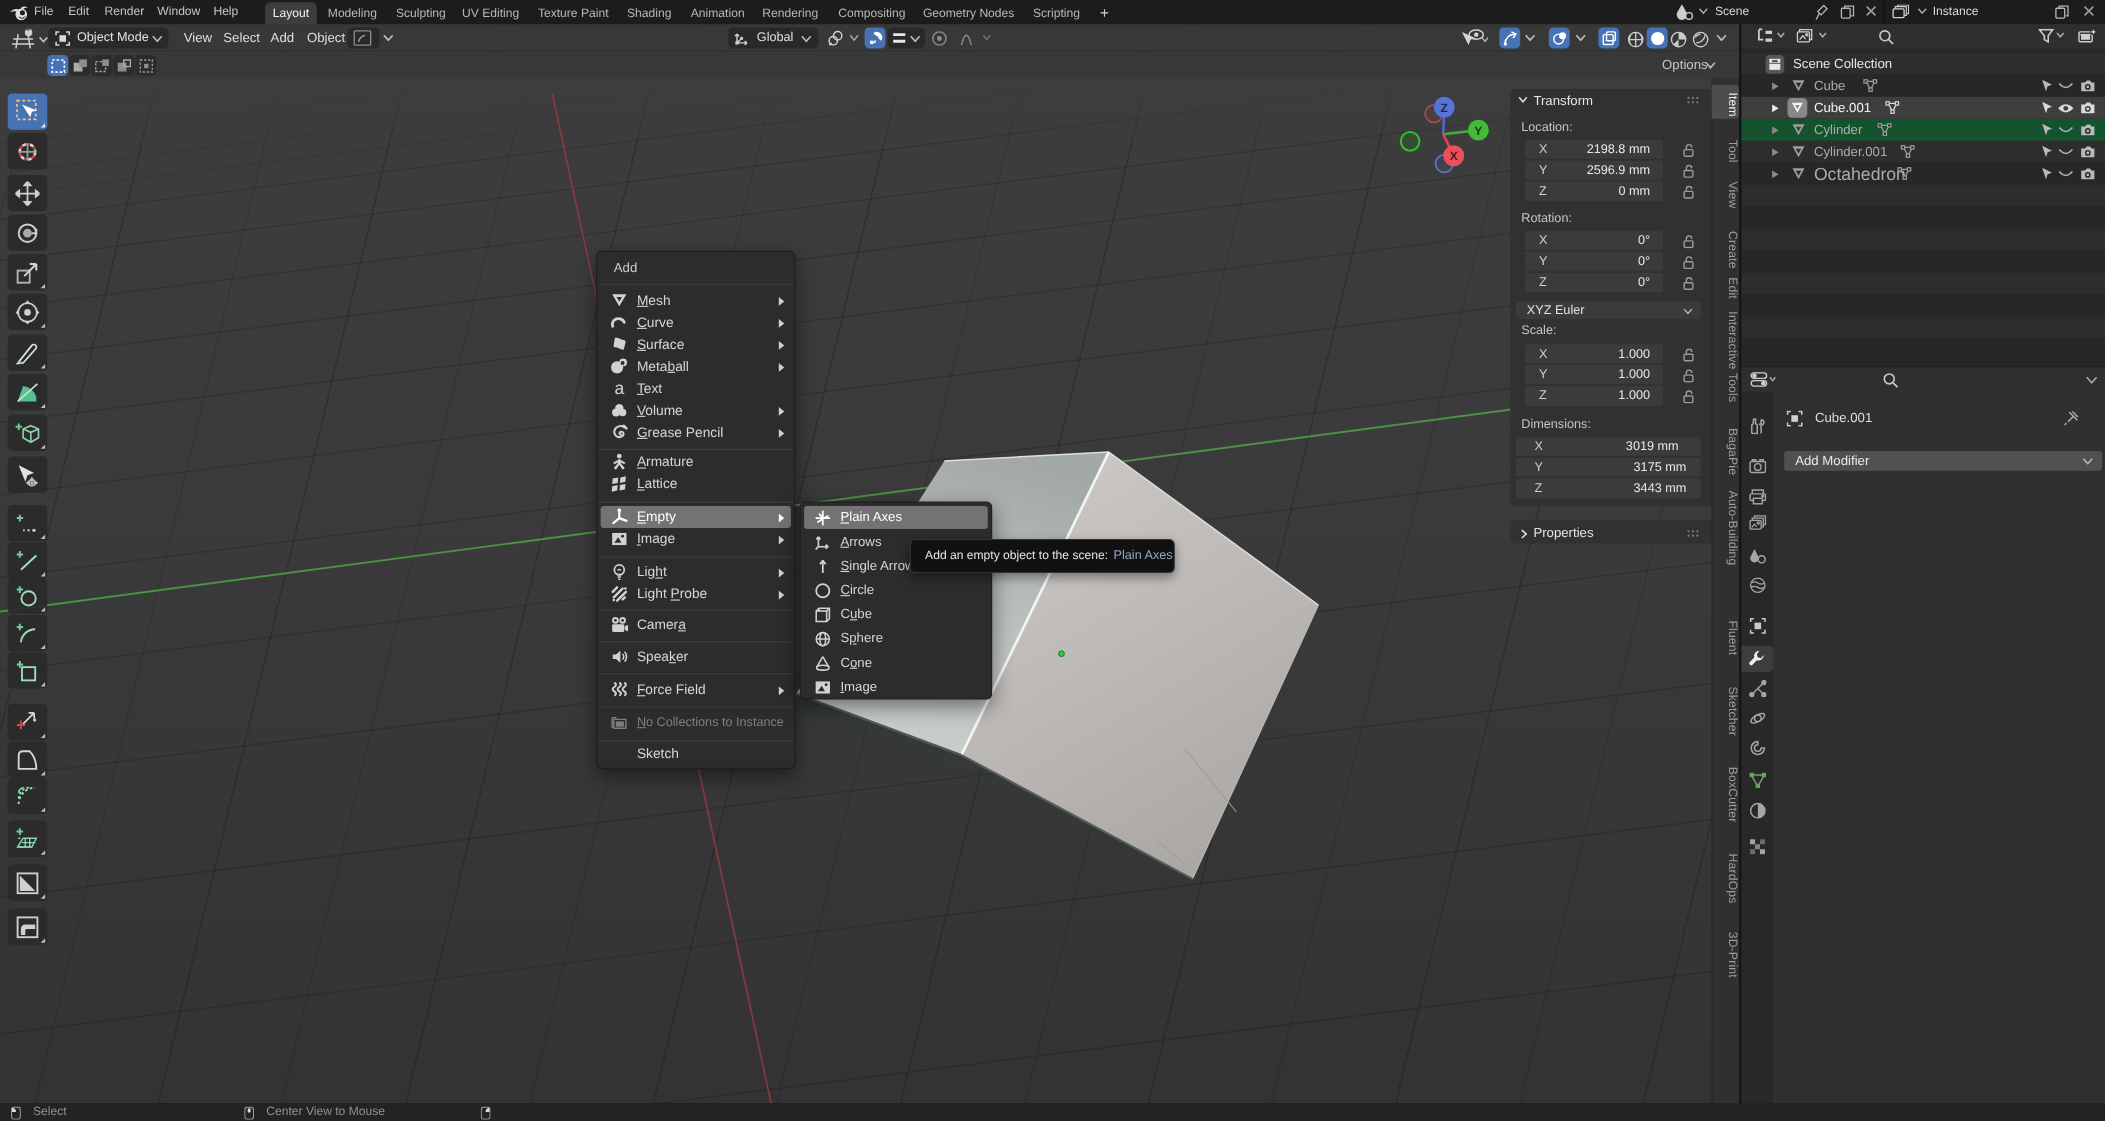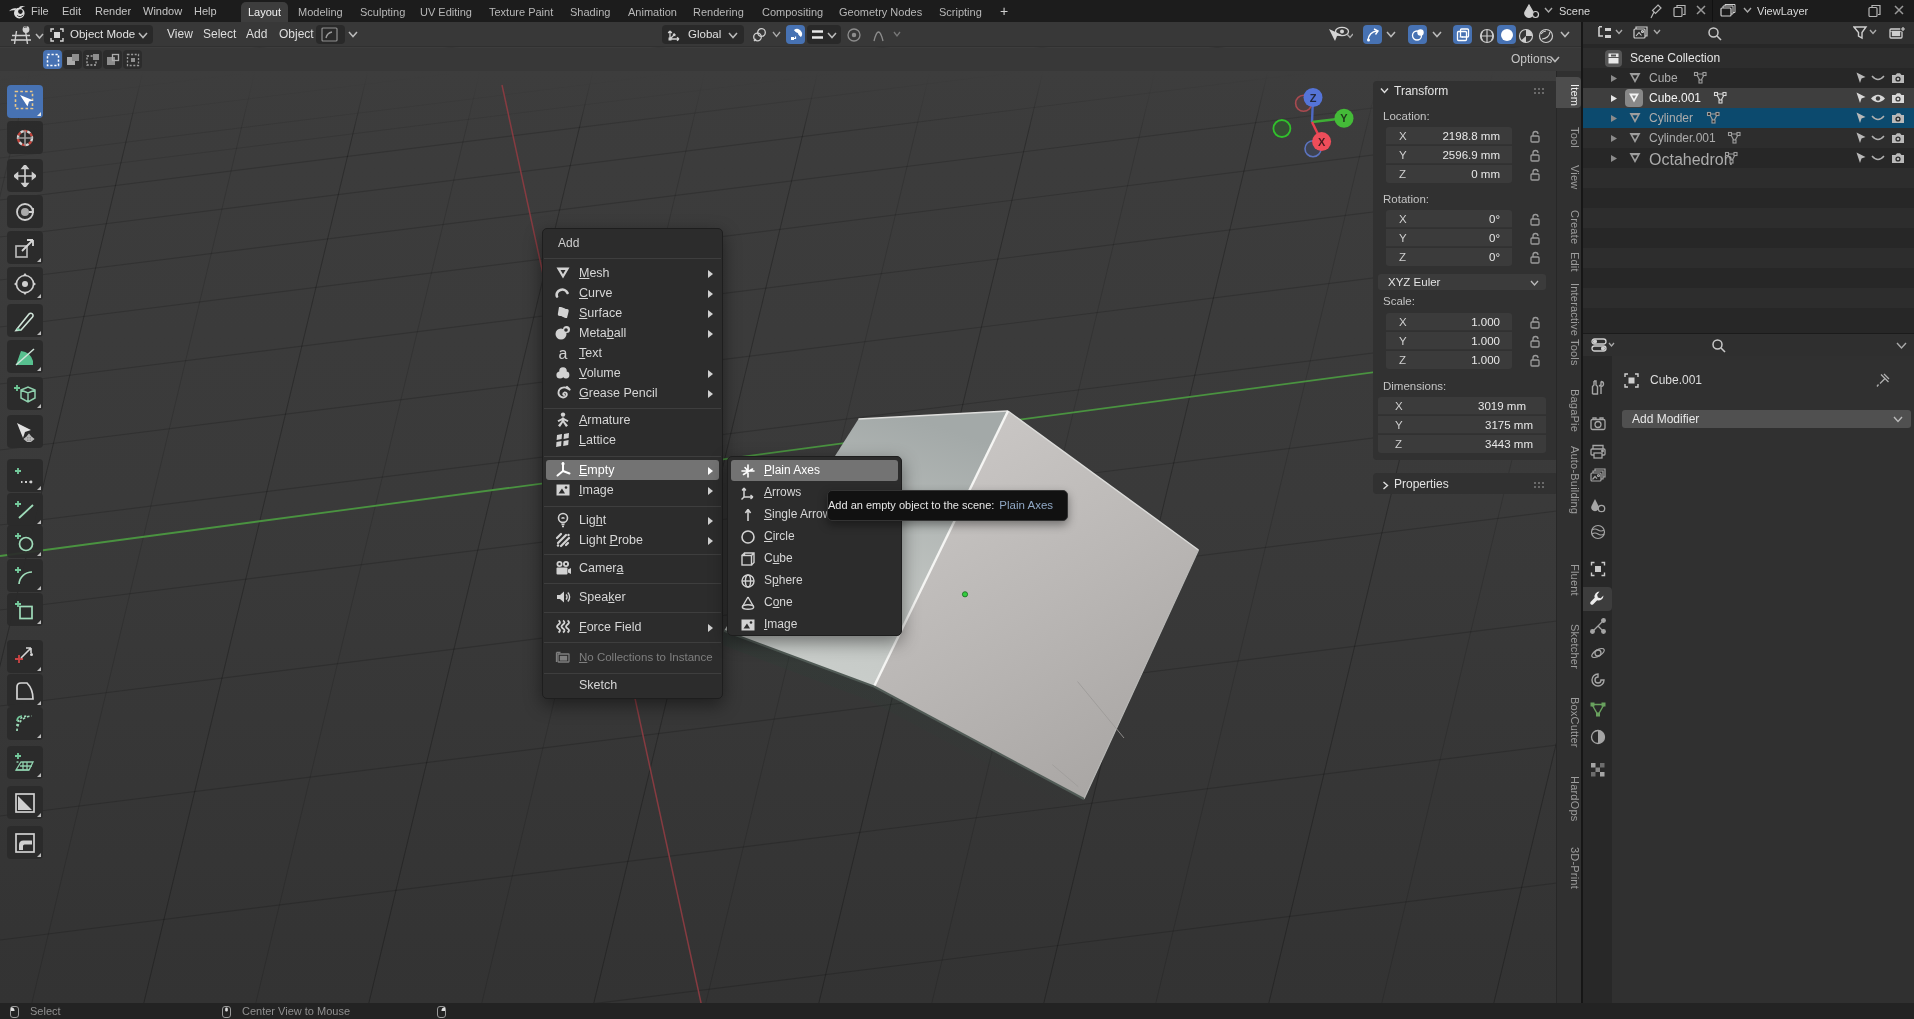--- a/index.html
+++ b/index.html
@@ -380,21 +380,21 @@
     </g>
       </svg>
     <div class="abs" style="left:1712px;top:0;width:1px;height:22px;background:#111;"></div>
     <svg class="abs" style="left:1720px;top:4px;" width="34" height="15" viewBox="0 0 34 15">
         <g stroke="#cfcfcf" fill="none" stroke-width="1.2">
           <rect x="1" y="4" width="10" height="8" rx="1"></rect>
           <path d="M3 4 V2 h10 v8 h-2 M5 2 V0.5 h10 v8 h-2" stroke-width="1"></path>
           <path d="M24 4 l3.5 4 l3.5 -4" stroke="#aaa" stroke-width="1.4"></path>
         </g>
       </svg>
-    <div class="mi" style="left:1757px;color:#d8d8d8;">ViewLayer</div>
+    <div class="mi" style="left:1757px;color:#d8d8d8;">Instance</div>
     <svg class="abs" style="left:1868px;top:4px;" width="42" height="15" viewBox="0 0 42 15">
         <g stroke="#b5b5b5" fill="none" stroke-width="1.2">
       <rect x="1" y="3.5" width="8" height="9" rx="1"></rect>
           <path d="M4 3.5 V1.5 h8 v9 h-2"></path>
       <path d="M27 2 l8 8 m0 -8 l-8 8" stroke="#9a9a9a" stroke-width="1.5"></path>
     </g>
       </svg>
   </div>
   <div id="toolbar" class="abs">
     <div class="tbtn on" style="top:85px;">
@@ -955,21 +955,21 @@
       </div>
     <div class="mrow" style="top:157px;height:21px;line-height:21px;">
         <svg class="mico" style="top:2.5px;" viewBox="0 0 16 16">
           <rect x="1.5" y="2.5" width="13" height="11" fill="#d2d2d2"></rect>
           <path d="M3.5 11.5 L7 6.5 L10 11.5 Z" fill="#2c2c2c"></path>
           <circle cx="11" cy="5.5" r="1.3" fill="#2c2c2c"></circle>
         </svg>
         <span class="mtxt"><u>I</u>mage</span>
       </div>
   </div>
-  <div id="tooltip" class="abs"><span style="padding-left:0;color:#e6e6e6;">Add an empty object to the scene:</span><span style="color:#90a8c5;padding-left:5px;font-size:11.5px;">Plain Axes</span></div>
+  <div id="tooltip" class="abs"><span style="padding-left:13px;color:#e6e6e6;">Add an empty object to the scene:</span><span style="color:#90a8c5;padding-left:5px;font-size:11.5px;">Plain Axes</span></div>
   <div id="outliner" class="abs">
     <div class="abs" style="left:0;top:0;width:331px;height:22px;background:#2f2f2f;">
       <svg class="abs" style="left:14px;top:4px;" width="26" height="14" viewBox="0 0 26 14">
           <g stroke="#cfcfcf" stroke-width="1.6" fill="none">
             <path d="M2 1 v9 h4"></path>
             <path d="M8 3.5 h6 M8 10.5 h6" stroke-width="3"></path>
             <path d="M2 0.5 h3" stroke-width="2"></path>
             <path d="M19 4 l3 3.5 l3 -3.5" stroke="#aaa" stroke-width="1.4"></path>
           </g>
         </svg>
@@ -1062,21 +1062,21 @@
       <svg class="abs" style="left:287px;top:4.5px;" width="16" height="11" viewBox="0 0 16 11">
           <path d="M1 5.5 Q8 -2 15 5.5 Q8 13 1 5.5 Z" fill="#d9d9d9"></path>
           <circle cx="8" cy="5.5" r="2.2" fill="#3e3e3e"></circle>
         </svg>
       <svg class="abs" style="left:308px;top:3.5px;" width="14" height="12" viewBox="0 0 14 12">
           <path d="M1 3 h3.5 l1.5 -1.8 h3 L10.5 3 H13 V11 H1 Z" fill="#d9d9d9"></path>
           <circle cx="7" cy="7" r="2.6" fill="#3e3e3e"></circle>
           <circle cx="7" cy="7" r="1.3" fill="#d9d9d9"></circle>
         </svg>
     </div>
-    <div class="abs" style="left:0;top:86px;width:331px;height:20px;background:#0c4a6e;">
+    <div class="abs" style="left:0;top:86px;width:331px;height:20px;background:#14532d;">
       <svg class="abs" style="left:27px;top:6px;" width="8" height="9" viewBox="0 0 8 9">
           <path d="M1 1 L7 4.5 L1 8 Z" fill="#8b8b8b"></path>
         </svg>
       <svg class="abs" style="left:45px;top:3px;" width="14" height="14" viewBox="0 0 14 14">
           <path d="M1.5 2 H12.5 L7 12 Z M4.5 4.2 H9.5 L7 8.6 Z" fill="#9d9d9d" fill-rule="evenodd"></path>
         </svg>
       <span class="abs" style="left:66px;top:3px;color:#acacac;font-size:12px;">Cylinder</span>
       <svg class="abs" style="left:123px;top:3px;" width="15" height="14" viewBox="0 0 15 14">
           <g stroke="#9d9d9d" stroke-width="1.1" fill="none">
             <path d="M3.5 3 H11.5 L7.5 10.5 Z"></path>

